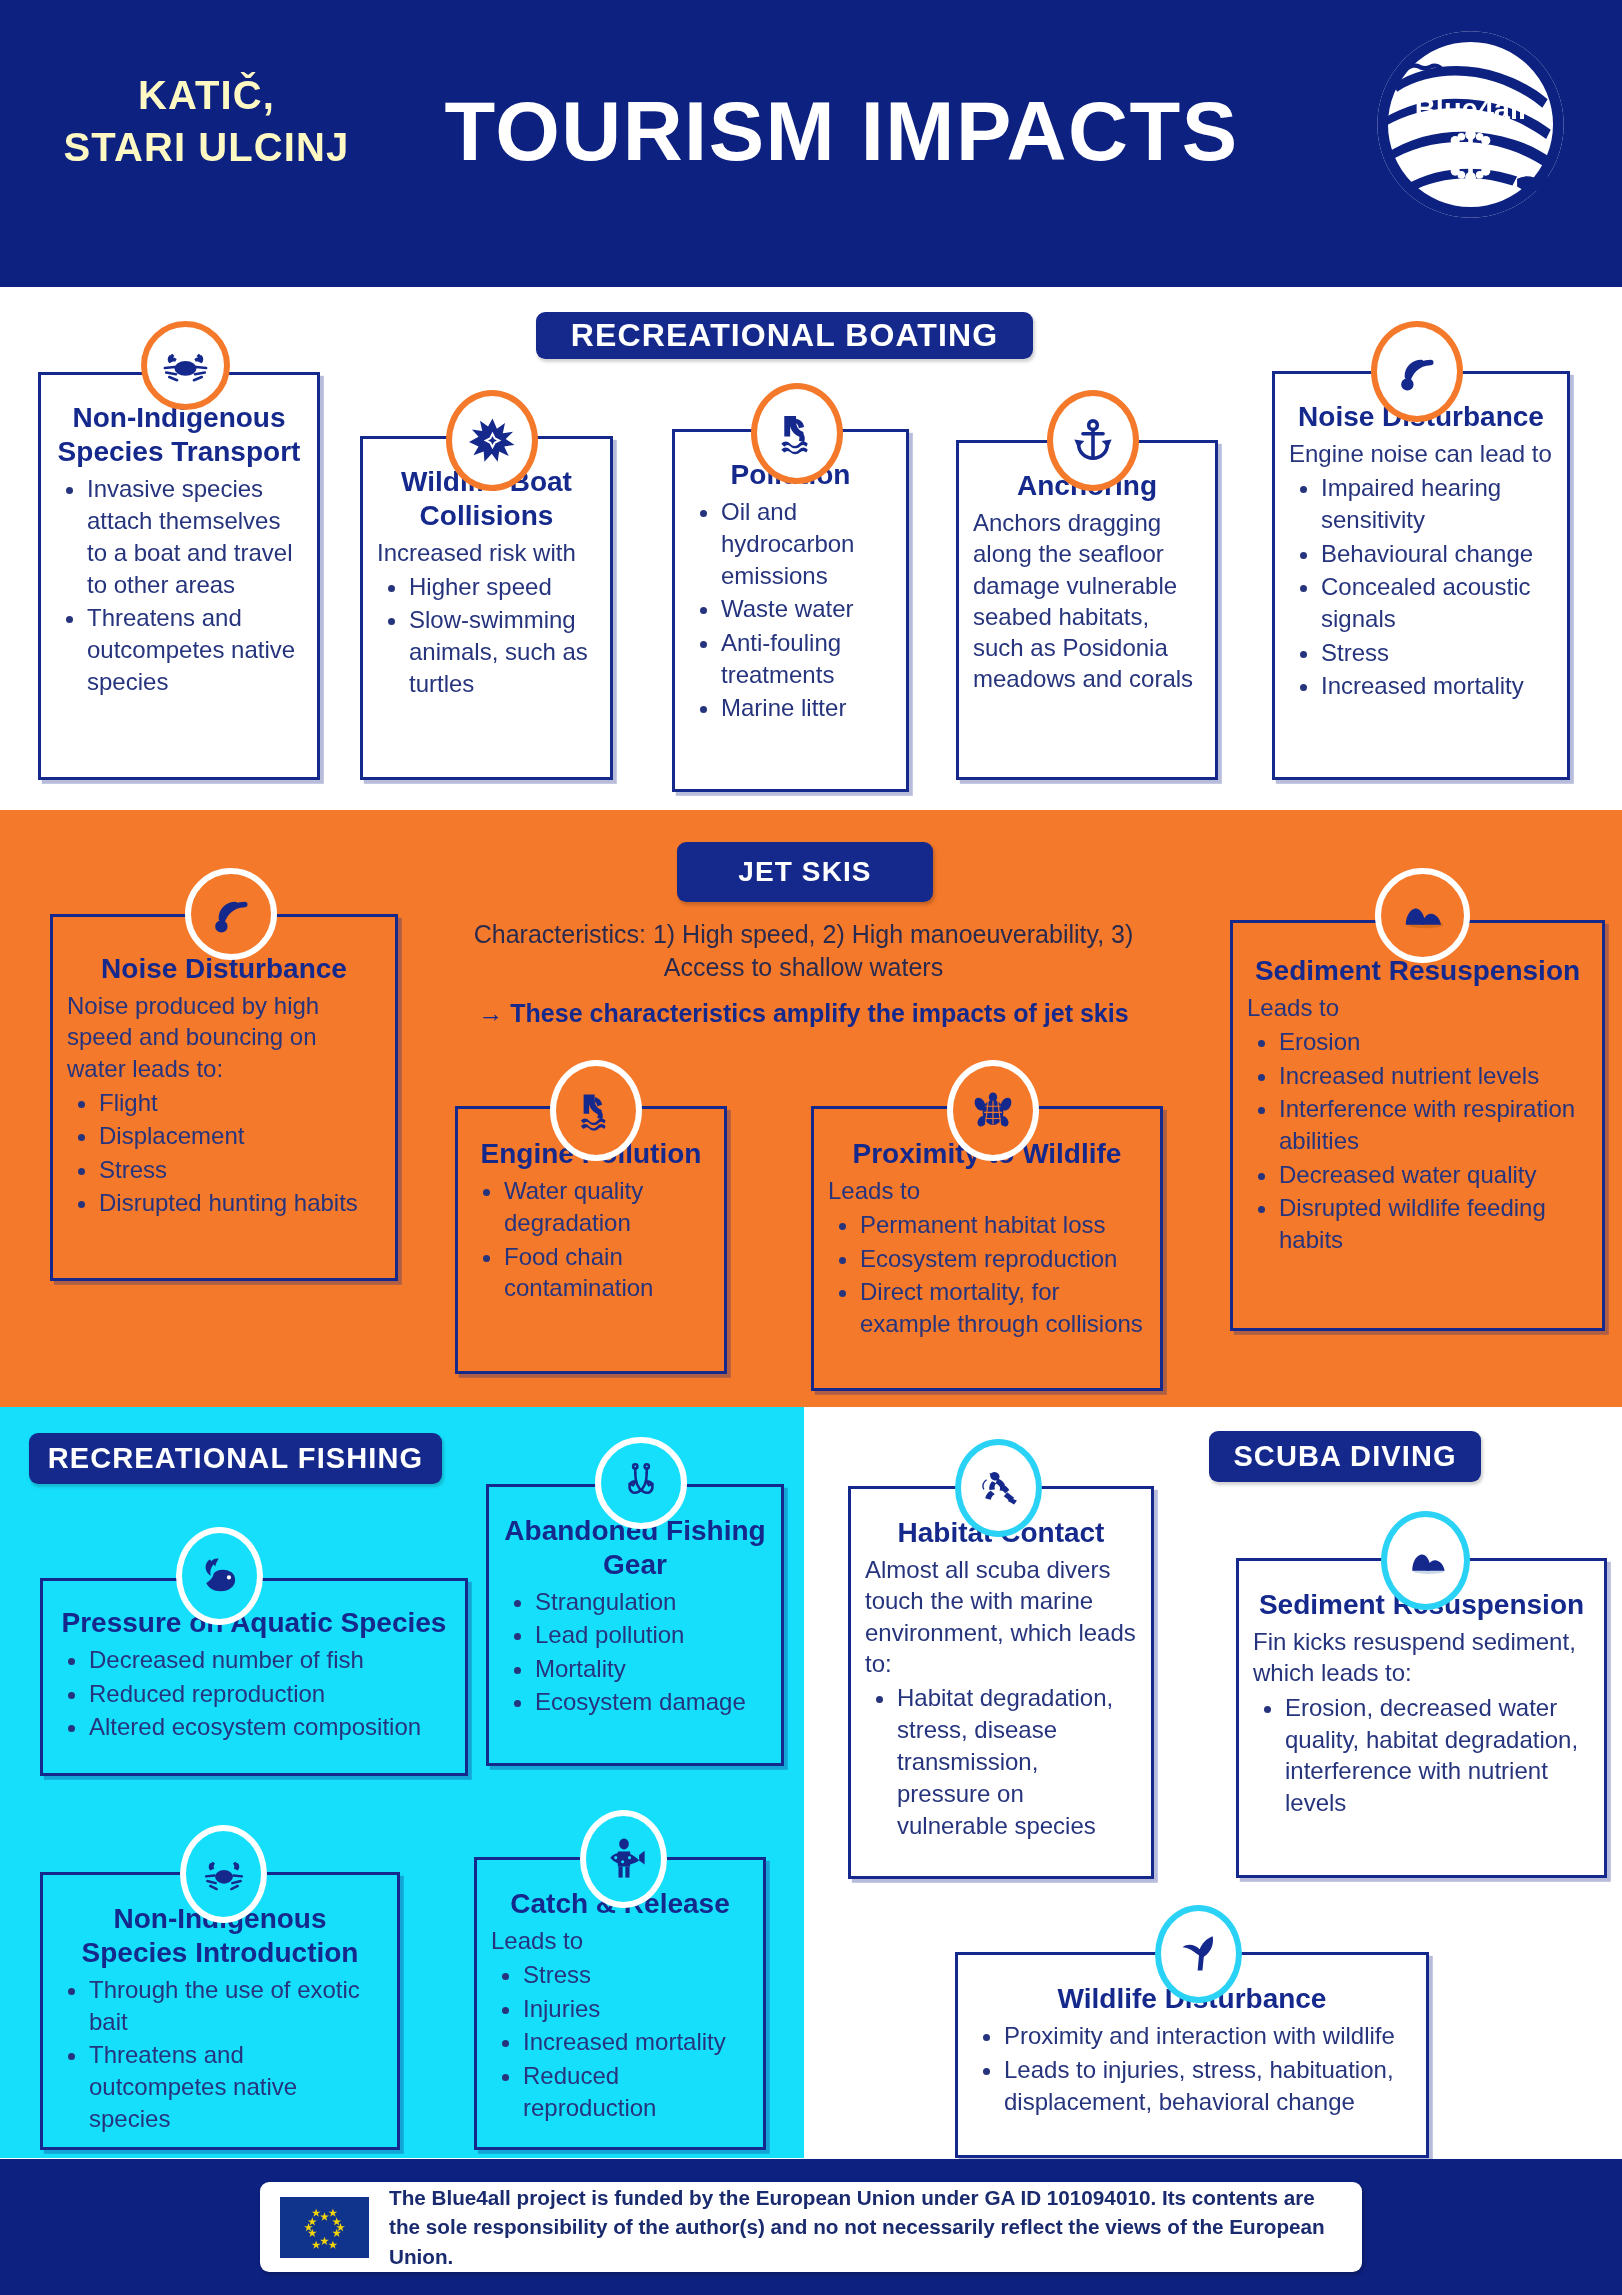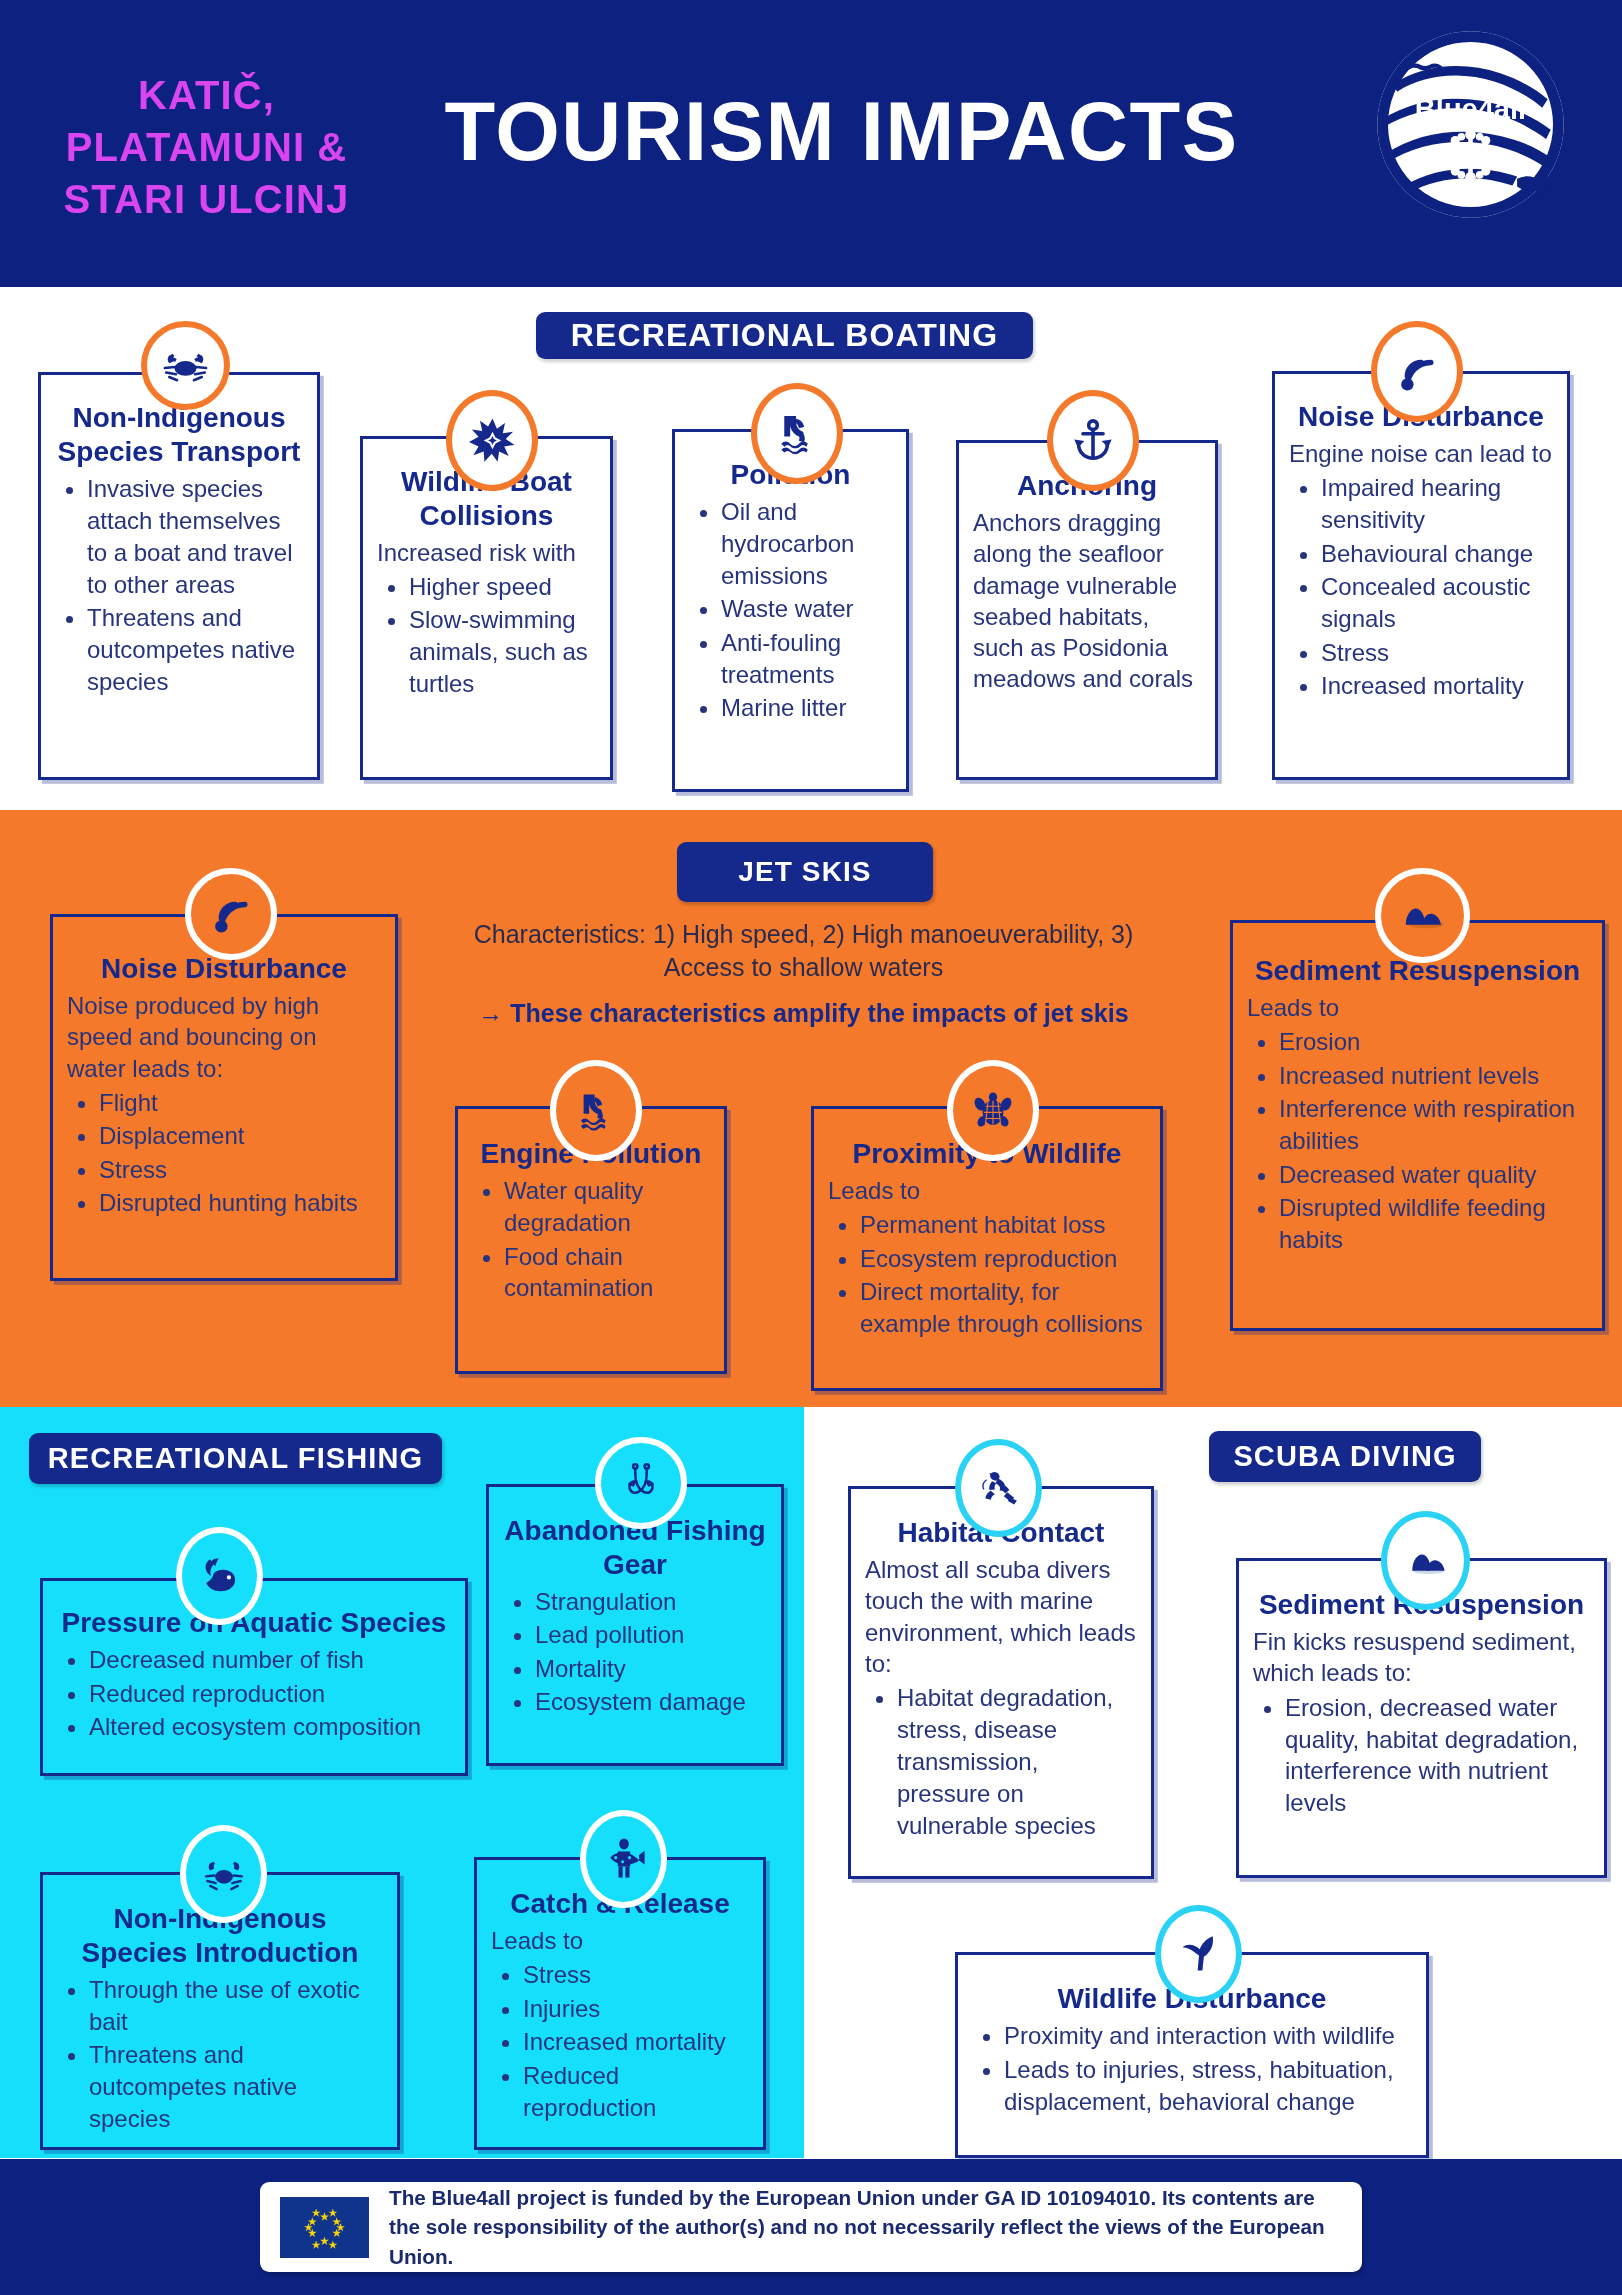--- a/index.html
+++ b/index.html
@@ -12,21 +12,21 @@
   }
   .page{position:relative;width:1623px;height:2295px;}
 
   
   .header{
     position:absolute;left:0;top:0;width:1623px;height:287px;
     background:#0d2180;
   }
   .site-name{
     position:absolute;left:46px;top:69px;width:321px;
-    text-align:center;color:#d946ef;
+    text-align:center;color:#fef9c3;
     font-weight:bold;font-size:40px;line-height:1.30;
     letter-spacing:1.1px;
   }
   .site-name div{white-space:nowrap;}
   .main-title{
     position:absolute;left:413px;top:84px;width:857px;
     text-align:center;color:#ffffff;
     font-weight:bold;font-size:83px;letter-spacing:1.5px;
     white-space:nowrap;
   }
@@ -96,21 +96,20 @@
   .footer-text{margin-left:20px;color:#1a2a6e;font-size:20.7px;line-height:1.42;padding-right:18.4px;}
 </style>
 </head>
 <body>
 
 <div class="page">
 
   <div class="header">
     <div class="site-name">
       <div>KATIČ,</div>
-      <div>PLATAMUNI &amp;</div>
       <div>STARI ULCINJ</div>
     </div>
     <div class="main-title">TOURISM IMPACTS</div>
 
     <div class="logo">
       <svg width="191" height="191" viewBox="0 0 250 250">
         <circle cx="125" cy="125" r="122" fill="#ffffff"></circle>
         <g fill="#0d2180">
           <path d="M3 125a122 122 0 0 1 122-122 122 122 0 0 1 122 122 122 122 0 0 1-122 122A122 122 0 0 1 3 125zm14 0a108 108 0 0 0 108 108 108 108 0 0 0 108-108A108 108 0 0 0 125 17 108 108 0 0 0 17 125z"></path>
           <path d="M24 72c40-26 92-30 140-14 24 8 46 20 62 34l-7 11c-18-15-40-27-62-34-44-14-92-10-128 13z"></path>

